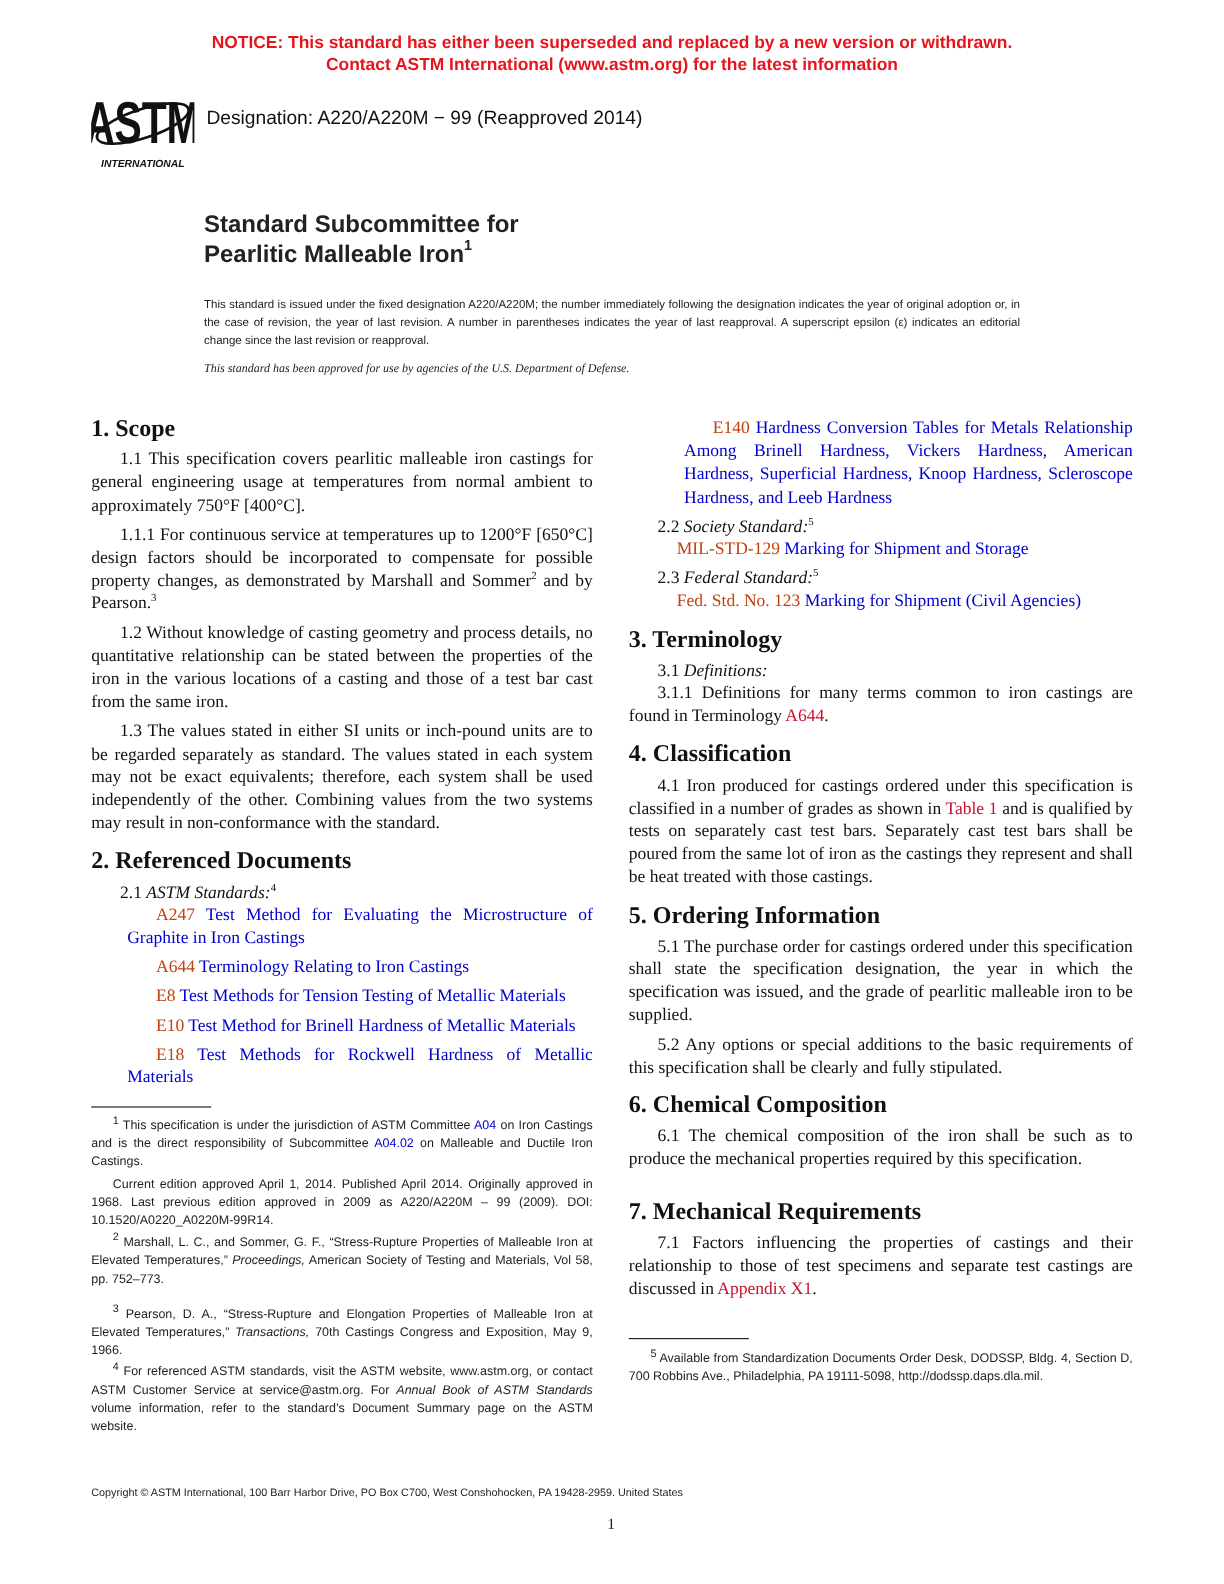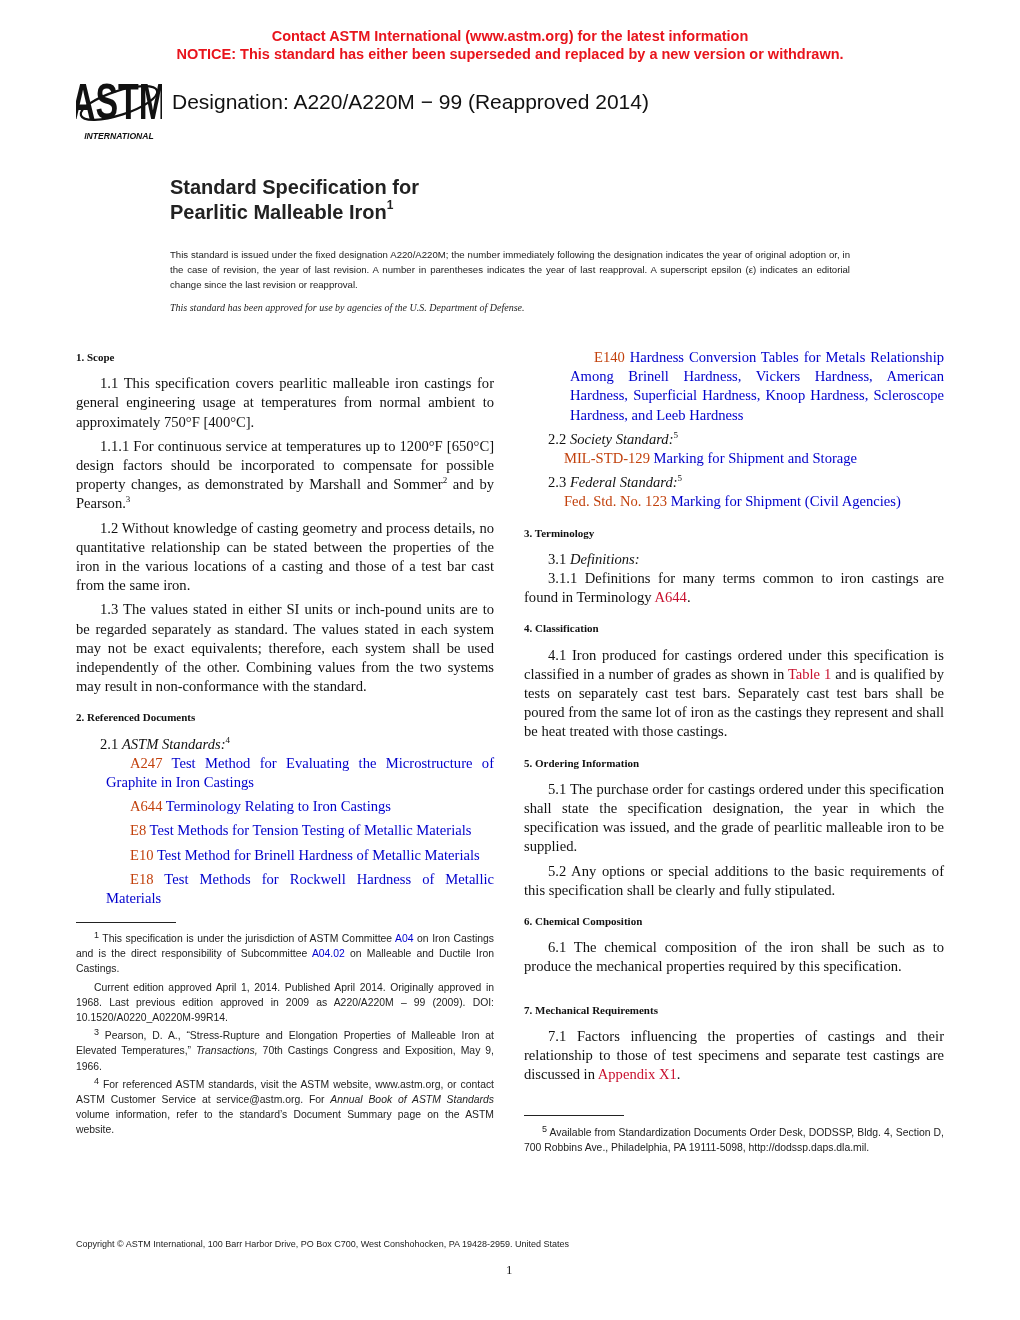--- a/index.html
+++ b/index.html
@@ -1,62 +1,62 @@
 <!DOCTYPE html>
 <html><head>
 <meta charset="utf-8">
 <style>
   html, body { margin: 0; padding: 0; background: #ffffff; }
   body { width: 1020px; height: 1320px; position: relative; overflow: hidden; color: #111; }
   .red { color: #c8102e; }
   .notice { position: absolute; top: 27px; left: 0; width: 1020px; text-align: center; font-family: "Liberation Sans", sans-serif; font-weight: bold; color: #e8141c; font-size: 14.5px; line-height: 18px; }
   .logo { position: absolute; left: 76px; top: 70px; width: 86px; height: 72px; }
-  .designation { position: absolute; left: 172px; top: 90px; font-family: "Liberation Sans", sans-serif; font-size: 21px; color: #111; }
+  .designation { position: absolute; left: 172px; top: 90px; font-family: "Liberation Sans", sans-serif; font-size: 16px; color: #111; }
   .title { position: absolute; left: 170px; top: 175px; font-family: "Liberation Sans", sans-serif; font-weight: bold; font-size: 20px; line-height: 25px; color: #222; }
   .title sup { font-size: 12px; position: relative; top: -2px; }
   .preamble { position: absolute; left: 170px; top: 247px; width: 680px; font-family: "Liberation Sans", sans-serif; font-size: 9.6px; line-height: 15.2px; color: #222; text-align: justify; }
   .dod { position: absolute; left: 170px; top: 302px; font-family: "Liberation Serif", serif; font-style: italic; font-size: 10px; color: #222; }
   .col { position: absolute; font-family: "Liberation Serif", serif; font-size: 14.6px; line-height: 19.2px; color: #111; }
   .col.left { left: 76px; top: 348px; width: 418px; }
   .col.right { left: 524px; top: 348px; width: 420px; }
   .col p { margin: 0 0 5px 0; text-align: justify; text-indent: 24px; }
-  .col h2 { font-size: 11px; font-weight: bold; margin: 0 0 7px 0; line-height: 19.2px; }
+  .col h2 { font-size: 20px; font-weight: bold; margin: 0 0 7px 0; line-height: 19.2px; }
   .col .sub { margin: 0 0 0 0; text-indent: 24px; }
   .ref { padding-left: 30px; text-indent: -30px; text-align: justify; margin: 0; }
   .ref .code { color: #c2410c; }
   .ref .desc { color: #0000cc; }
   sup { font-size: 9px; line-height: 0; }
   .fn-rule { position: absolute; height: 1px; background: #222; width: 100px; }
   .footnotes { position: absolute; font-family: "Liberation Sans", sans-serif; font-size: 10.4px; line-height: 15.2px; color: #222; text-align: justify; }
   .footnotes p { margin: 0; text-indent: 18px; }
   .footnotes .link { color: #0000cc; }
   .copyright { position: absolute; left: 76px; top: 1239px; font-family: "Liberation Sans", sans-serif; font-size: 9px; color: #222; }
   .pagenum { position: absolute; left: 506px; top: 1262px; font-family: "Liberation Serif", serif; font-size: 13px; color: #222; }
   em { font-style: italic; }
 </style>
 </head>
 <body>
 
 <div class="notice">
+  <div>NOTICE: This standard has either been superseded and replaced by a new version or withdrawn.</div>
   <div>Contact ASTM International (www.astm.org) for the latest information</div>
-  <div>NOTICE: This standard has either been superseded and replaced by a new version or withdrawn.</div>
 </div>
 
 <div class="logo">
   <svg width="86" height="72" viewBox="0 0 86 72">
     <ellipse cx="43" cy="33" rx="40" ry="12" fill="none" stroke="#111" stroke-width="2.2" transform="rotate(-18 43 33)"></ellipse>
     <text x="43" y="50" text-anchor="middle" font-family="Liberation Sans, sans-serif" font-weight="bold" font-size="34" fill="#111" transform="scale(1,1.45) translate(0,-16)">ASTM</text>
     <text x="43" y="69" text-anchor="middle" font-family="Liberation Sans, sans-serif" font-weight="bold" font-style="italic" font-size="8.6" fill="#111">INTERNATIONAL</text>
   </svg>
 </div>
 
 <div class="designation">Designation: A220/A220M − 99 (Reapproved 2014)</div>
 
 <div class="title">
-  <div>Standard Specification for</div>
+  <div>Standard Subcommittee for</div>
   <div><span>Pearlitic Malleable Iron</span><sup>1</sup></div>
 </div>
 
 <div class="preamble">This standard is issued under the fixed designation A220/A220M; the number immediately following the designation indicates the year of original adoption or, in the case of revision, the year of last revision. A number in parentheses indicates the year of last reapproval. A superscript epsilon (ε) indicates an editorial change since the last revision or reapproval.</div>
 <div class="dod">This standard has been approved for use by agencies of the U.S. Department of Defense.</div>
 
 <div class="col left">
   <h2>1.  Scope</h2>
   <p>1.1  This specification covers pearlitic malleable iron castings for general engineering usage at temperatures from normal ambient to approximately 750°F [400°C].</p>
   <p><span>1.1.1  For continuous service at temperatures up to 1200°F [650°C] design factors should be incorporated to compensate for possible property changes, as demonstrated by Marshall and Sommer</span><sup>2</sup><span> and by Pearson.</span><sup>3</sup></p>
@@ -69,21 +69,22 @@
   <p class="ref"><span class="code">A644</span><span class="desc"> Terminology Relating to Iron Castings</span></p>
   <p class="ref"><span class="code">E8</span><span class="desc"> Test Methods for Tension Testing of Metallic Materials</span></p>
   <p class="ref"><span class="code">E10</span><span class="desc"> Test Method for Brinell Hardness of Metallic Materials</span></p>
   <p class="ref"><span class="code">E18</span><span class="desc"> Test Methods for Rockwell Hardness of Metallic Materials</span></p>
 </div>
 
 <div class="fn-rule" style="left:76px; top:922px;"></div>
 <div class="footnotes" style="left:76px; top:931px; width:418px;">
   <p><sup>1</sup><span> This specification is under the jurisdiction of ASTM Committee </span><span class="link">A04</span><span> on Iron Castings and is the direct responsibility of Subcommittee </span><span class="link">A04.02</span><span> on Malleable and Ductile Iron Castings.</span></p>
   <p style="margin-top:3px">Current edition approved April 1, 2014. Published April 2014. Originally approved in 1968. Last previous edition approved in 2009 as A220/A220M – 99 (2009). DOI: 10.1520/A0220_A0220M-99R14.</p>
-  <p style="margin-top:3px"><sup>3</sup><span> Pearson, D. A., “Stress-Rupture and Elongation Properties of Malleable Iron at Elevated Temperatures,” </span><em>Transactions,</em><span>  70th Castings Congress and Exposition, May 9, 1966.</span></p>
+  <p style="margin-top:3px"><sup>2</sup><span> Marshall, L. C., and Sommer, G. F., “Stress-Rupture Properties of Malleable Iron at Elevated Temperatures,” </span><em>Proceedings,</em><span>  American Society of Testing and Materials, Vol 58, pp. 752–773.</span></p>
+  <p style="margin-top:14px"><sup>3</sup><span> Pearson, D. A., “Stress-Rupture and Elongation Properties of Malleable Iron at Elevated Temperatures,” </span><em>Transactions,</em><span>  70th Castings Congress and Exposition, May 9, 1966.</span></p>
   <p style="margin-top:3px"><sup>4</sup><span> For referenced ASTM standards, visit the ASTM website, www.astm.org, or contact ASTM Customer Service at service@astm.org. For </span><em>Annual Book of ASTM Standards</em><span> volume information, refer to the standard’s Document Summary page on the ASTM website.</span></p>
 </div>
 
 <div class="col right">
   <p class="ref" style="margin-left:16px"><span class="code">E140</span><span class="desc"> Hardness Conversion Tables for Metals Relationship Among Brinell Hardness, Vickers Hardness, American Hardness, Superficial Hardness, Knoop Hardness, Scleroscope Hardness, and Leeb Hardness</span></p>
   <p class="sub" style="margin:0"><span>2.2  </span><em>Society Standard:</em><sup>5</sup></p>
   <p class="ref" style="margin-left:-14px"><span class="code">MIL-STD-129</span><span class="desc"> Marking for Shipment and Storage</span></p>
   <p class="sub" style="margin:0"><span>2.3  </span><em>Federal Standard:</em><sup>5</sup></p>
   <p class="ref" style="margin-left:-14px"><span class="code">Fed. Std. No. 123</span><span class="desc"> Marking for Shipment (Civil Agencies)</span></p>
 

